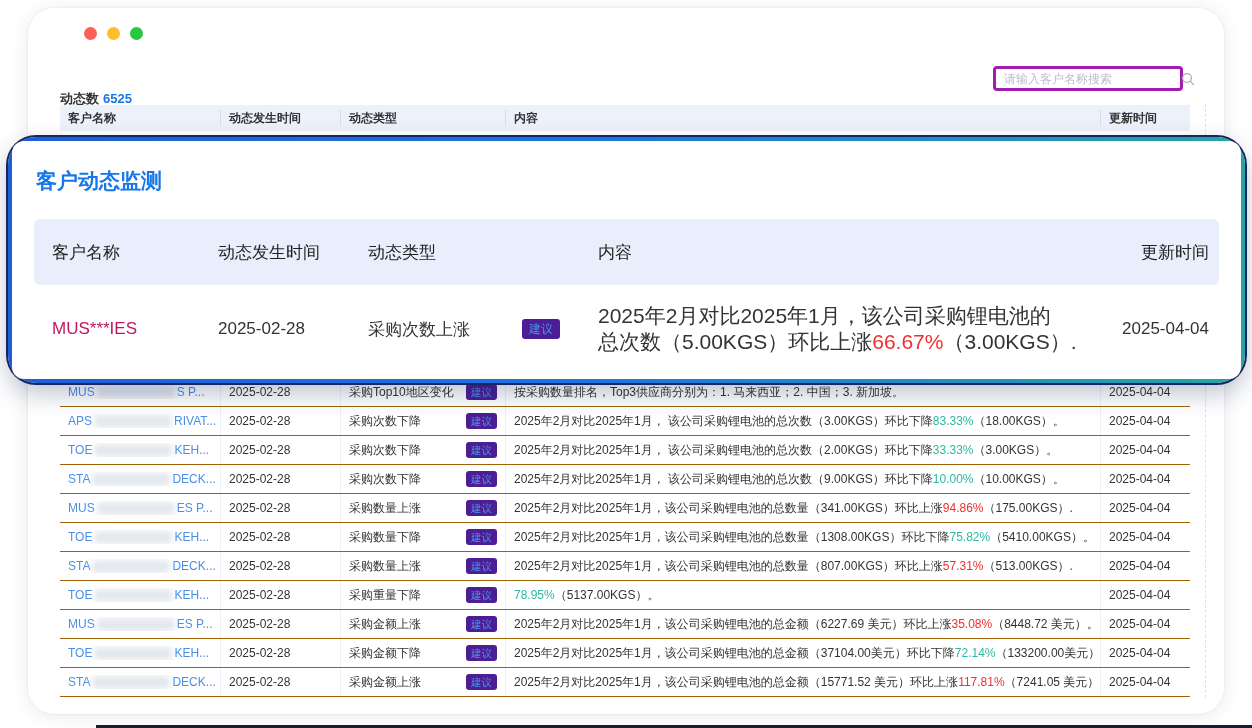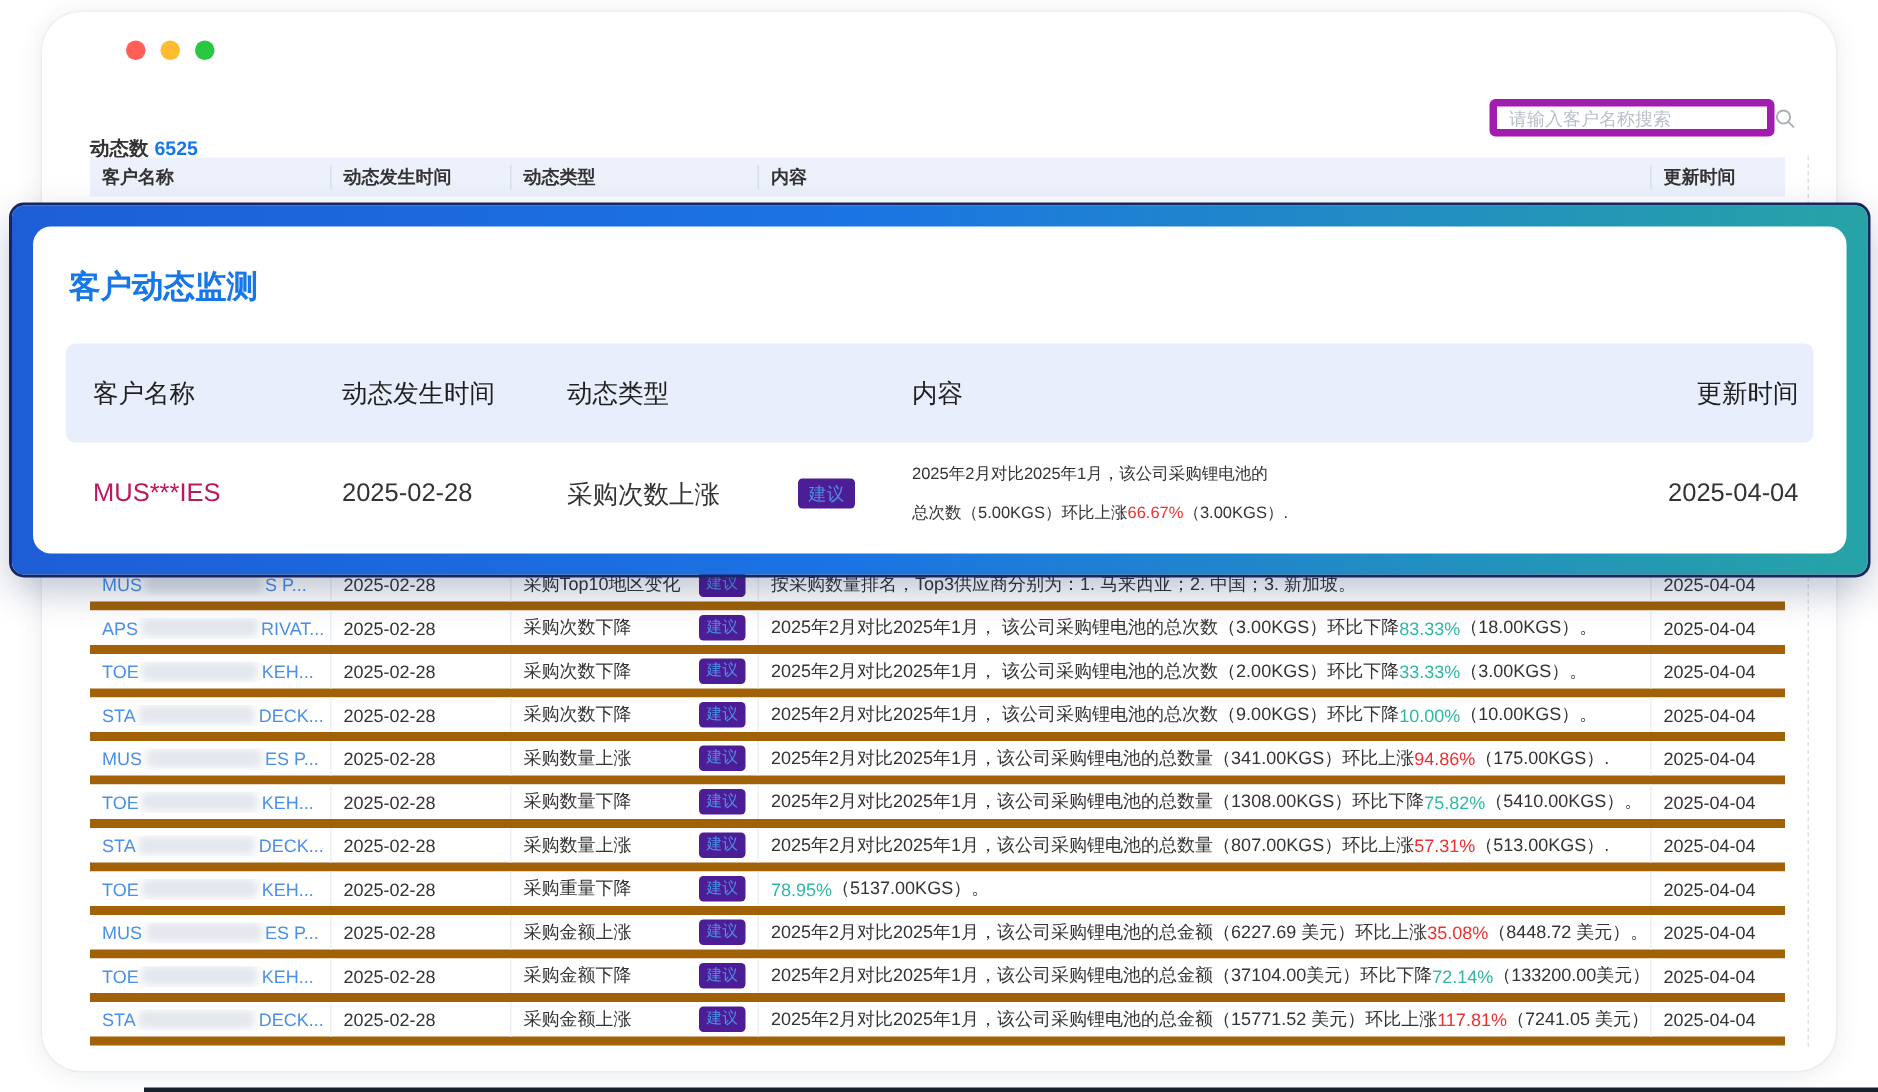--- a/index.html
+++ b/index.html
@@ -11,75 +11,75 @@
   .window { position:absolute; left:28px; top:8px; width:1196px; height:706px;
     background:#fff; border-radius:26px;
     box-shadow:0 2px 18px rgba(30,45,80,.10), 0 0 0 1px rgba(30,45,80,.04); }
   .traffic { position:absolute; left:56px; top:19px; display:flex; gap:10px; }
   .traffic span { width:13px; height:13px; border-radius:50%; display:block; }
 
   .toolbar { position:absolute; left:32px; top:62px; font-size:13px; font-weight:700; color:#333;margin-top:20px; }
   .toolbar .count { color:var(--accent); margin-left:4px; }
 
   .searchbox { position:absolute; left:965px; top:58px; width:190px; height:25px;
-    border:5px solid #a21caf; border-radius:4px; background:#fff;
+    border:3px solid #a21caf; border-radius:4px; background:#fff;
     display:flex; align-items:center; padding:0 8px;gap:22px; }
   .searchbox input { flex:1; border:none; outline:none; font-size:12px; color:#333;
     font-family:inherit; background:transparent; }
   .searchbox input::placeholder { color:#b9bfc9; }
   .searchbox svg { flex:none; }
 
   .dashed-guide { position:absolute; left:1177px; top:96px; height:594px; width:0;
     border-left:1px dashed #dde2ea; }
 
   
   .bg-table-head { position:absolute; left:32px; top:97px; width:1130px; height:26px;
     background:#edf1fb; display:flex; align-items:center; font-size:12px; font-weight:700; color:#333; }
   .bg-table-head .hc { padding-left:8px; height:16px; line-height:16px; }
   .bg-table-head .hc + .hc { border-left:1px solid #d7deea; }
 
   .bg-rows { position:absolute; left:32px; top:370px; width:1130px; }
-  .bg-row { display:flex; align-items:flex-end; height:29px; border-bottom:6px solid #a16207;
+  .bg-row { display:flex; align-items:flex-end; height:29px; border-bottom:1px solid #a16207;
     font-size:12px; color:#333; background:#fff; }
   .cell { padding-left:8px; overflow:hidden; white-space:nowrap; height:100%; display:flex; align-items:center; }
   .c-name { width:160px; } .c-date { width:120px; } .c-type { width:165px; justify-content:space-between; padding-right:8px; }
   .c-content { flex:1; } .c-upd { width:90px; }
   .bg-row .cell + .cell { border-left:1px solid #edf0f5; }
 
   .name-link { color:#4a8fe8; display:flex; align-items:center; overflow:hidden; white-space:nowrap; }
   .blur-chip { display:inline-block; width:78px; height:13px; margin:0 2px; flex:none;
     background:#ccd4df; border-radius:3px; filter:blur(3px); opacity:.55; }
 
   .badge { background:#4c1d95; color:#4a8fe8; font-size:10.5px; line-height:1;
     padding:3px 5px; border-radius:3px; flex:none; }
 
   .pct-up { color:var(--up-red); }
   .pct-down { color:var(--down-teal); }
 
   
   .overlay { position:absolute; left:8px; top:137px; width:1237px; height:246px;
-    padding:14px; border-radius:8px;
+    padding:4px; border-radius:28px;
     background:linear-gradient(90deg,#1d5ed6 0%,#1b74e4 45%,#27a3a6 100%);
     box-shadow:0 0 0 2px #17265e, 0 10px 26px rgba(10,30,80,.28); z-index:10; }
   .overlay-inner { position:relative; width:100%; height:100%; background:#fff; border-radius:12px; overflow:hidden; }
   .overlay-title { position:absolute; left:24px; top:26px; font-size:21px; font-weight:700; color:var(--accent); }
 
   .ov-head { position:absolute; left:22px; right:22px; top:78px; height:66px;
     background:#e8eefb; border-radius:6px; display:flex; align-items:center;
     font-size:17px; font-weight:500; color:#1f1f1f; }
   .ov-row { position:absolute; left:22px; right:22px; top:144px; bottom:6px;
     display:flex; align-items:center; font-size:17px; color:#333; }
   .oc { padding-left:14px; } 
   .oc-name { width:170px; padding-left:18px; }
   .oc-date { width:150px; }
   .oc-type { width:230px; display:flex; align-items:center; justify-content:space-between; padding-right:24px; }
   .oc-content { flex:1; }
   .oc-upd { width:120px; text-align:right; padding-right:10px; }
   .ov-row .badge { font-size:12px; padding:4px 7px; }
-  .ov-content-lines { font-size:11px; line-height:26px; color:#333; }
+  .ov-content-lines { font-size:21px; line-height:26px; color:#333; }
 
   
   .bottom-edge { position:absolute; left:96px; right:0; bottom:0; height:3px; background:#18202e; }
 </style>
 </head>
 <body>
 
 <div id="stage">
 
   <div class="window">

